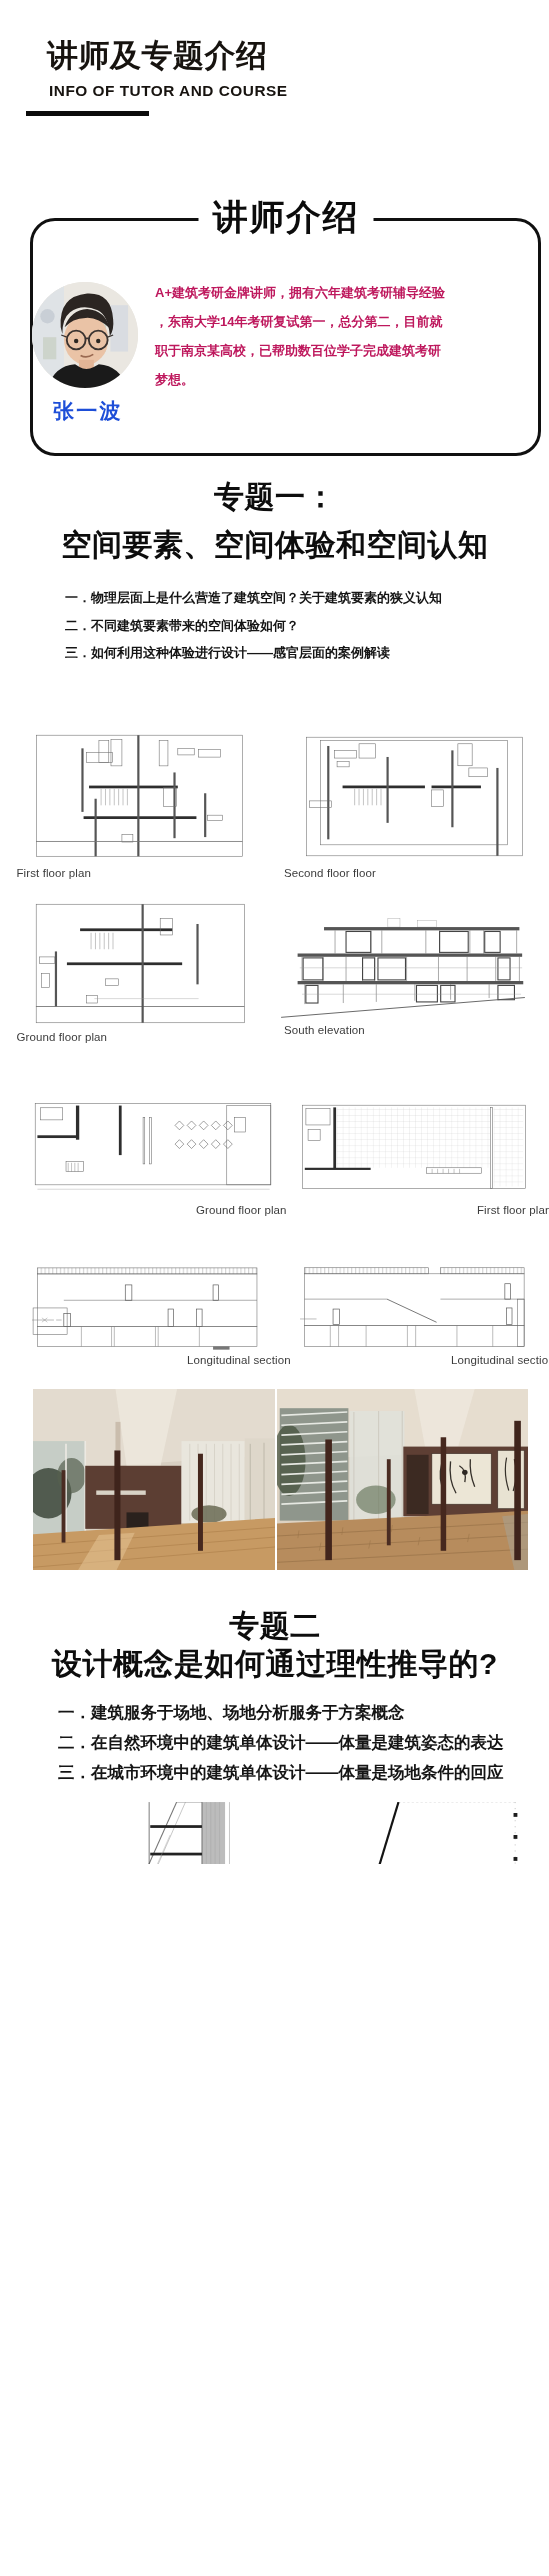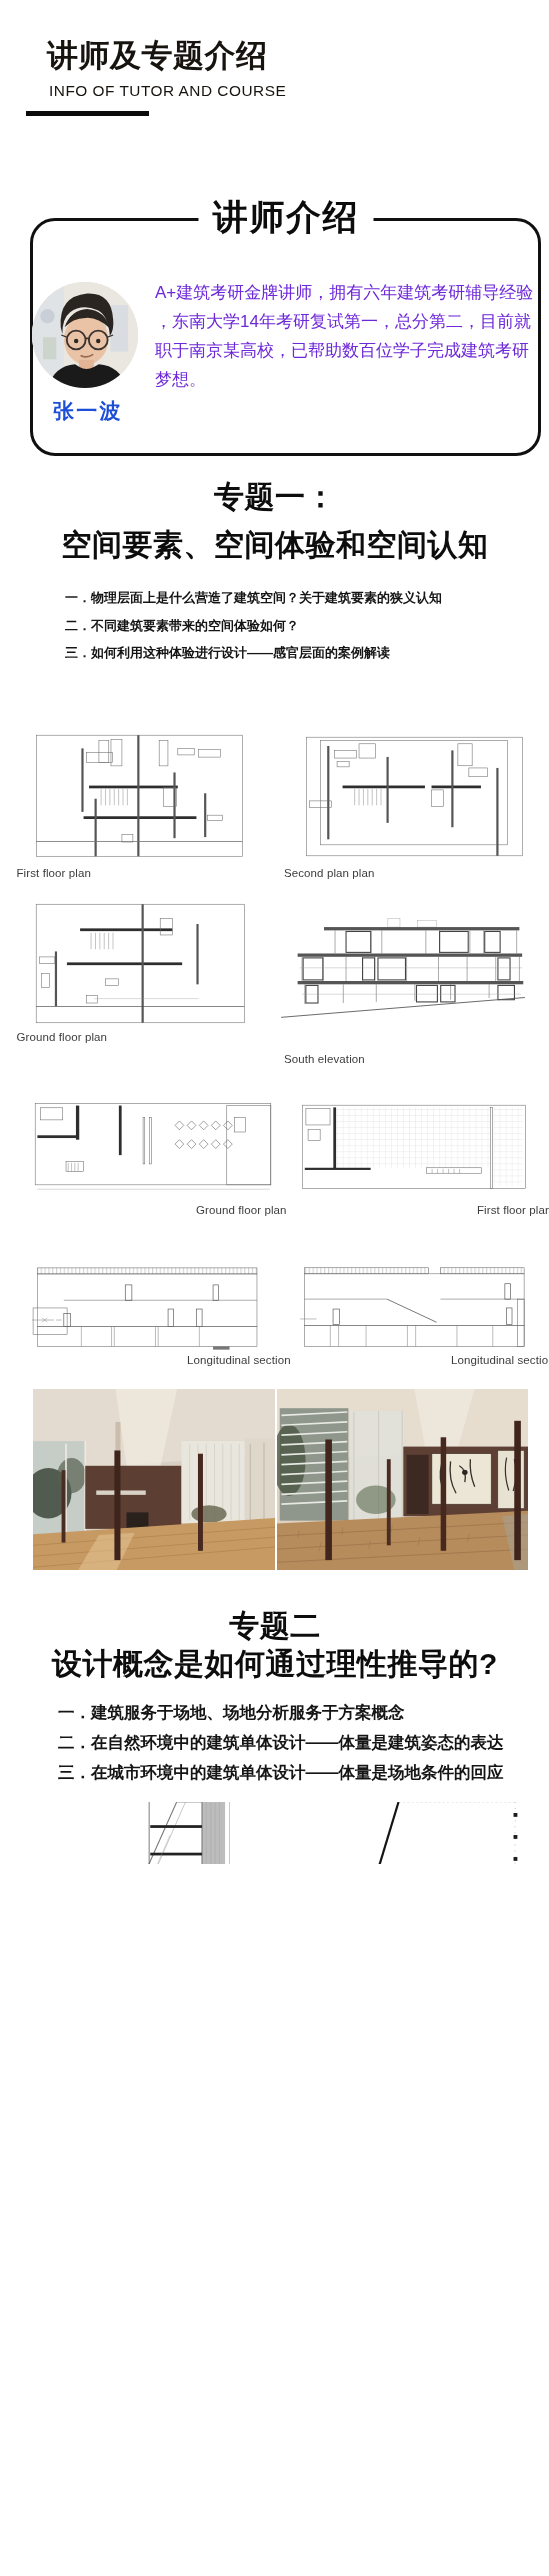--- a/index.html
+++ b/index.html
@@ -1,30 +1,30 @@
 <!DOCTYPE html>
 <html style="font-size:8.8px"><head>
 <meta charset="utf-8">
 <style>
   html,body{margin:0;padding:0;background:#ffffff;}
   #page{position:relative;width:550px;height:1864px;background:#ffffff;overflow:hidden;
         font-family:"Liberation Sans", sans-serif;color:#141414;}
   .abs{position:absolute;}
   
   .h-title{left:47px;top:35px;font-size:31px;font-weight:900;letter-spacing:0.5px;color:#17130f;white-space:nowrap;}
-  .h-sub{left:49px;top:82px;font-size:15.4px;font-weight:400;letter-spacing:0.5px;color:#17130f;white-space:nowrap;}
+  .h-sub{left:49px;top:82px;font-size:15.4px;font-weight:700;letter-spacing:0.5px;color:#17130f;white-space:nowrap;}
   .h-bar{left:26px;top:111px;width:123px;height:5px;background:#0b0b0b;}
   
   .tutor-box{left:30px;top:218px;width:511px;height:238px;box-sizing:border-box;
              border:3.8px solid #101010;border-radius:25px;background:#ffffff;}
   .tutor-badge{left:286px;top:218px;transform:translate(-50%,-52%);font-size:35px;font-weight:900;
                letter-spacing:1.6px;background:#ffffff;padding:0 14.3px;color:#0c0c0c;white-space:nowrap;}
   .tutor-photo{left:32px;top:282px;width:106px;height:106px;border-radius:50%;overflow:hidden;background:#e8e4de;}
   .tutor-name{left:53px;top:397px;font-size:21px;font-weight:900;letter-spacing:2.2px;color:#1d4ed8;white-space:nowrap;}
-  .tutor-bio{left:155px;top:278px;width:374px;font-size:17px;line-height:29px;font-weight:400;color:#6d28d9;}
+  .tutor-bio{left:155px;top:278px;width:374px;font-size:13px;line-height:29px;font-weight:700;color:#be185d;}
   .tutor-bio div{white-space:nowrap;}
   
   .t-title{left:0;width:550px;text-align:center;font-size:30px;font-weight:900;color:#0d0d0d;letter-spacing:0.5px;}
   .t1-list{left:65px;top:584px;width:440px;font-size:13px;line-height:27.5px;font-weight:600;color:#151515;}
   .t2-list{left:58px;top:1697px;width:468px;font-size:16.5px;line-height:30px;font-weight:600;color:#151515;}
   
   .fig{position:absolute;}
   .fig svg{display:block;width:100%;height:100%;}
   .cap{position:absolute;font-size:11.5px;color:#3c3c3c;white-space:nowrap;letter-spacing:0.1px;}
   .ln{stroke:#6a6a6a;stroke-width:1;fill:none;}
@@ -140,21 +140,21 @@
           <line x1="100" y1="98" x2="100" y2="128"></line>
         <line x1="108" y1="98" x2="108" y2="128"></line>
           <line x1="116" y1="98" x2="116" y2="128"></line>
         <line x1="124" y1="98" x2="124" y2="128"></line>
           <line x1="132" y1="98" x2="132" y2="128"></line>
         <line x1="140" y1="98" x2="140" y2="128"></line>
       </g>
     </svg>
   </div>
   <div class="cap" style="left:16.5px;top:867px;">First floor plan</div>
-  <div class="cap" style="left:284px;top:867px;">Second plan plan</div>
+  <div class="cap" style="left:284px;top:867px;">Second floor floor</div>
 
   <div class="fig" style="left:34px;top:902px;width:214px;height:123px;">
     <svg viewBox="0 0 390 224">
       <rect class="ln" x="4" y="4" width="380" height="186"></rect>
       <rect class="ln" x="4" y="190" width="380" height="30"></rect>
       <rect class="wall" x="84" y="48" width="168" height="5"></rect>
       <rect class="wall" x="60" y="110" width="210" height="5"></rect>
       <rect x="196" y="4" width="4" height="216" fill="#555"></rect>
       <rect x="296" y="40" width="4" height="110" fill="#555"></rect>
       <rect x="38" y="90" width="4" height="100" fill="#555"></rect>
@@ -225,21 +225,21 @@
         <rect x="396" y="124" width="30" height="26"></rect>
       </g>
       <g class="lnt">
         <line x1="36" y1="92" x2="440" y2="92"></line>
         <line x1="40" y1="140" x2="438" y2="140"></line>
       </g>
       <path d="M2,182 L445,146" stroke="#555" stroke-width="1.6" fill="none"></path>
     </svg>
   </div>
   <div class="cap" style="left:16.5px;top:1031px;">Ground floor plan</div>
-  <div class="cap" style="left:284px;top:1053px;">South elevation</div>
+  <div class="cap" style="left:284px;top:1024px;">South elevation</div>
 
   <div class="fig" style="left:33px;top:1101px;width:240px;height:95px;">
     <svg viewBox="0 0 436 172">
       <rect class="ln" x="4" y="4" width="428" height="148"></rect>
       <line class="lnt" x1="8" y1="160" x2="430" y2="160"></line>
       <rect class="wall" x="78" y="8" width="6" height="62"></rect>
       <rect class="wall" x="8" y="62" width="72" height="5"></rect>
       <rect class="wall" x="156" y="8" width="5" height="90"></rect>
       <g class="ln">
         <rect x="14" y="12" width="40" height="22"></rect>

